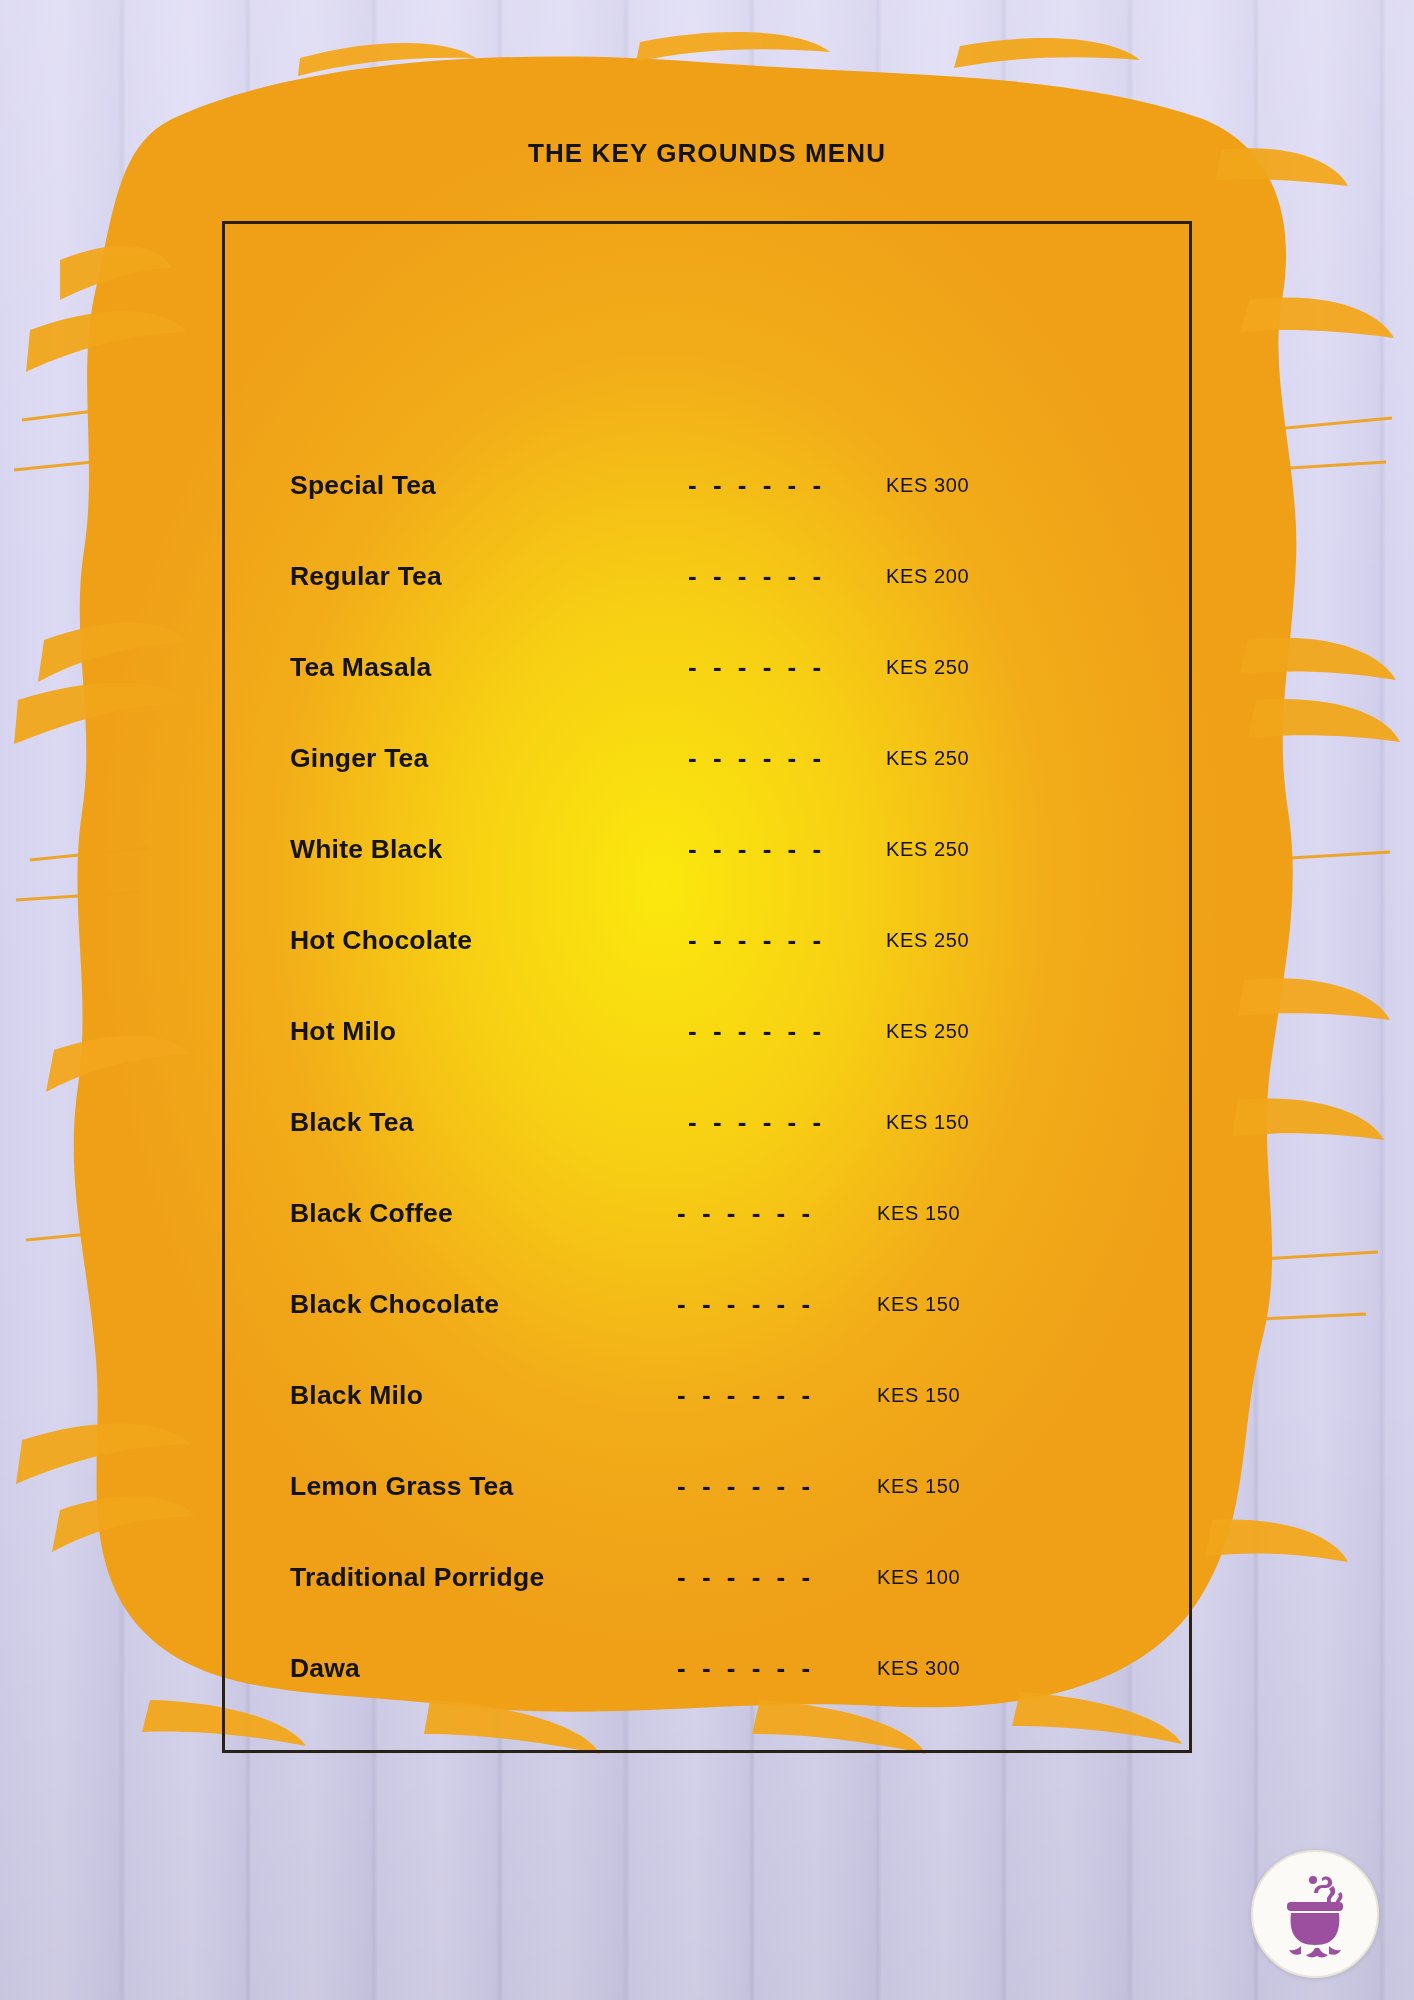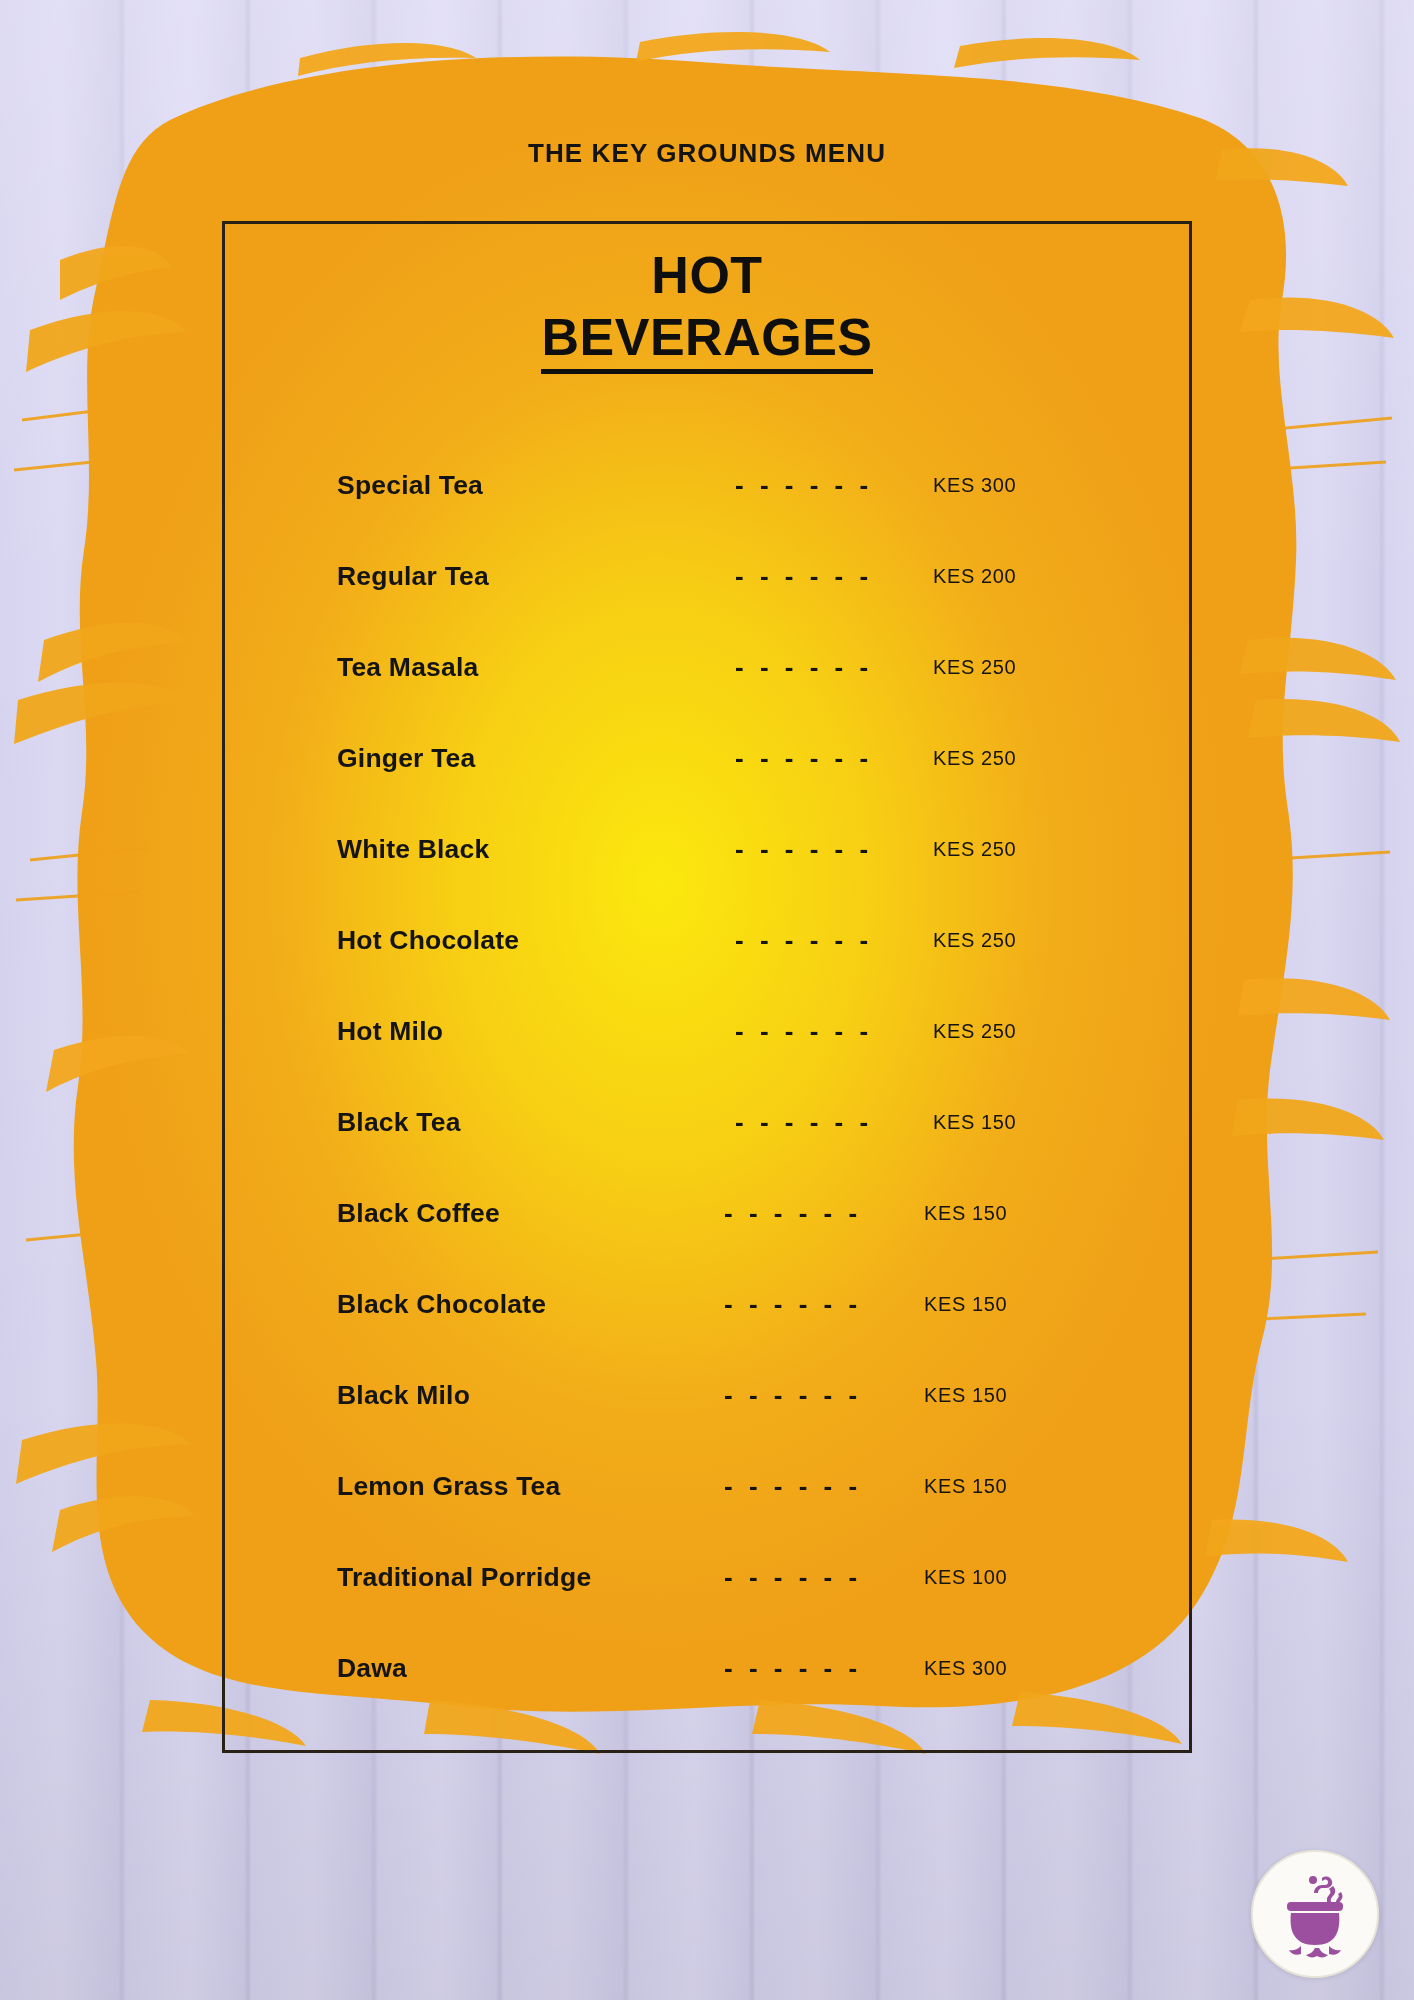--- a/index.html
+++ b/index.html
@@ -93,21 +93,20 @@
     display: inline-block;
     border-bottom: 5px solid #0f0f0f;
     padding-bottom: 1px;
   }
 
   .items {
     position: absolute;
     top: 440px;
     left: 222px;
     width: 970px;
-    padding-left: 47px;
   }
 
   .row {
     position: relative;
     height: 91px;
     display: flex;
     align-items: center;
   }
 
   .name {
@@ -237,24 +236,20 @@
     </g>
   </svg>
 </div>
 
 <div class="content">
 
   <div class="menu-title">THE KEY GROUNDS MENU</div>
 
   <div class="frame"></div>
 
-  <div class="section-head">
-    <div>HOT</div>
-    <div><span class="line2">BEVERAGES</span></div>
-  </div>
 
   <div class="items">
 
     <div class="row">
       <div class="name">Special Tea</div>
       <div class="dots">- - - - - -</div>
       <div class="price">KES 300</div>
     </div>
 
     <div class="row">

